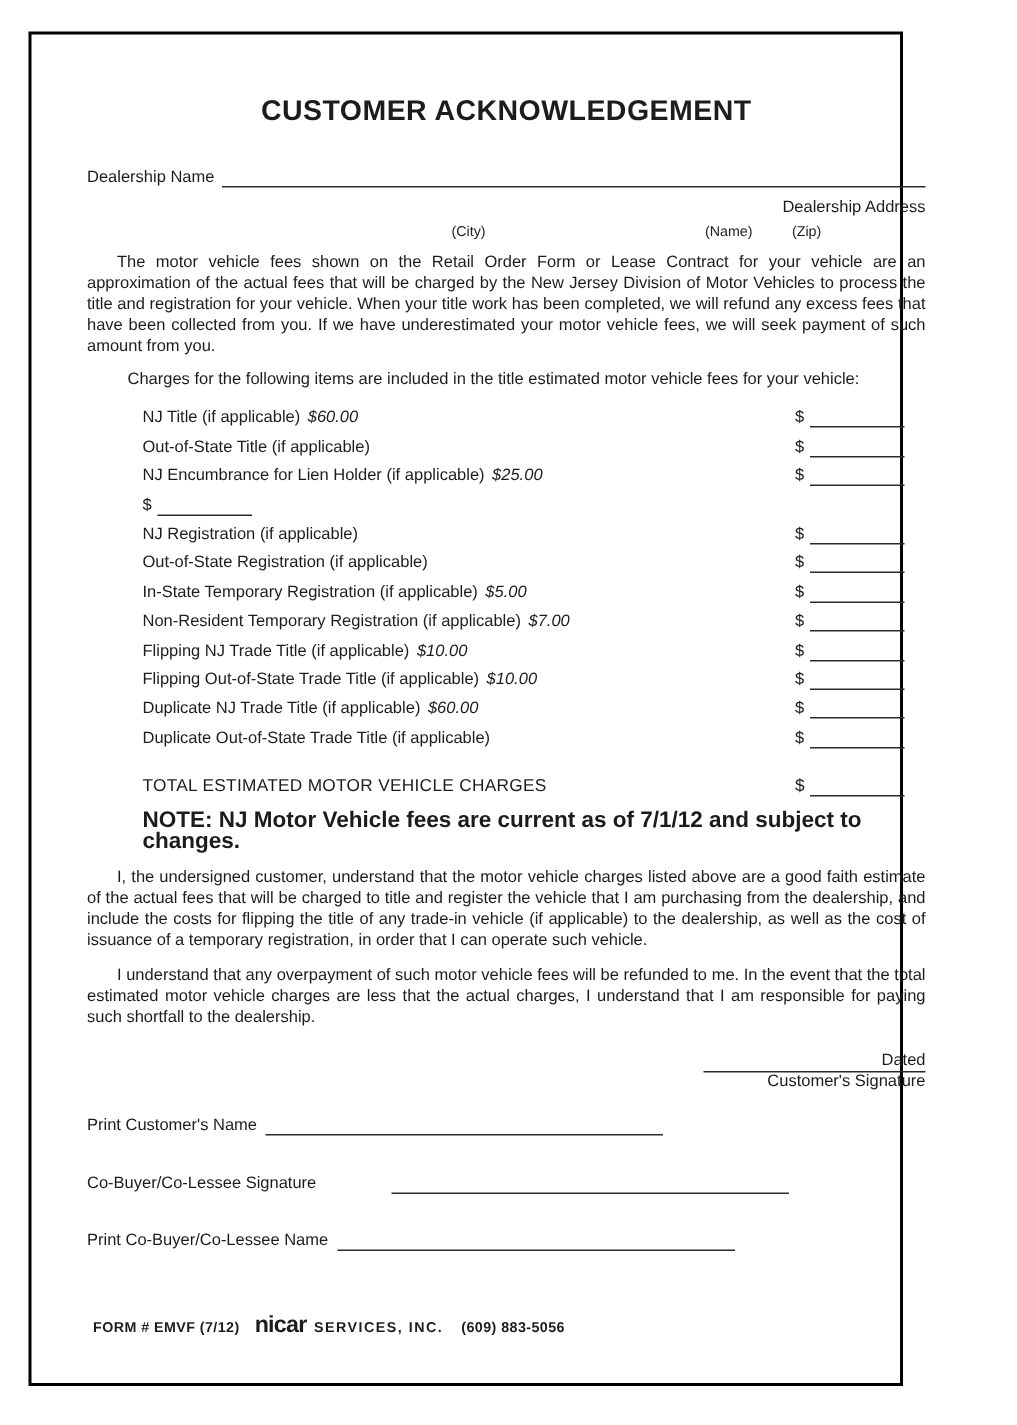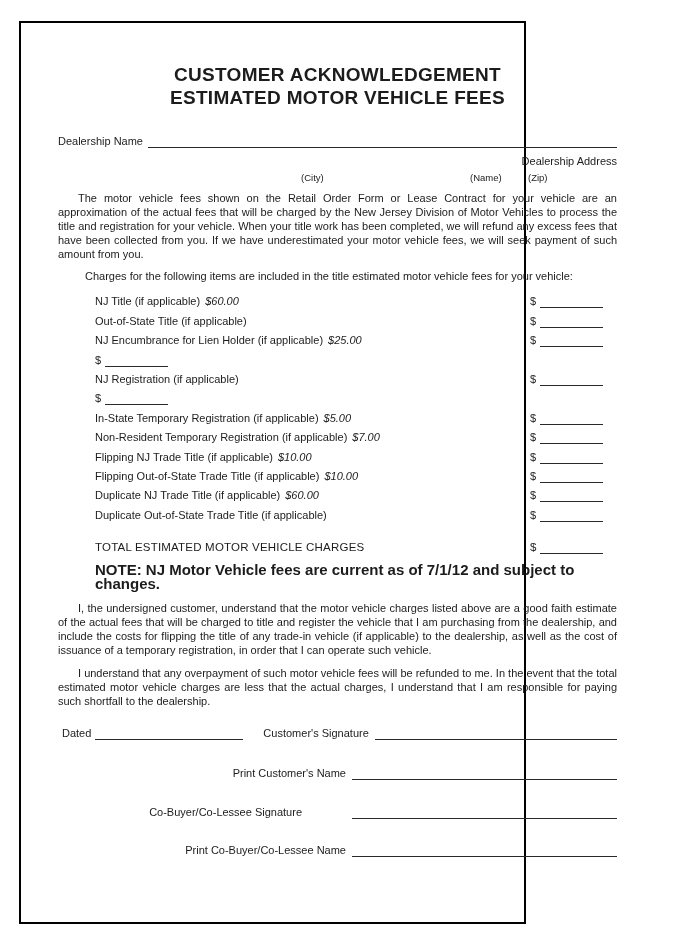--- a/index.html
+++ b/index.html
@@ -3,21 +3,21 @@
 <meta charset="utf-8">
 <style>
   html,body{margin:0;padding:0;}
   body{
     width:678px;height:950px;position:relative;overflow:hidden;
     background:#ffffff;color:#1c1c1c;
     font-family:"Liberation Sans", sans-serif;
     -webkit-font-smoothing:antialiased;
   }
   .sheet{
-    position:absolute;left:19px;top:21px;width:507px;height:903px;
+    position:absolute;left:19px;top:21px;width:583px;height:903px;
     border:2px solid #000;background:#fff;box-sizing:border-box;
   }
   .content{position:absolute;left:37px;top:0;width:559px;}
 
   .title{margin-top:40px;text-align:center;font-weight:bold;font-size:19px;
     line-height:23px;letter-spacing:0.3px;}
 
   .field-row{display:flex;align-items:flex-end;font-size:11px;height:16px;}
   .field-row .flabel{white-space:nowrap;line-height:13px;}
   .fill{border-bottom:1.5px solid #2a2a2a;height:3px;align-self:flex-end;}
@@ -44,47 +44,46 @@
   .amt .cur{line-height:13px;}
   .amt .fill{flex:1;margin-left:4px;}
 
   .total-row{margin:16px 0 0 37px;display:flex;align-items:flex-end;height:16px;
     font-size:11.5px;font-weight:normal;}
   .total-row .charge-label{letter-spacing:0.2px;}
   .note{margin:9px 0 0 37px;font-size:15px;font-weight:bold;line-height:14px;}
 
   .sig-row{display:flex;align-items:flex-end;font-size:11px;height:16px;}
   .sig-row .slabel{white-space:nowrap;line-height:13px;}
-  .sig1{margin-top:16px;}
+  .sig1{margin-top:16px;flex-direction:column;}
   .sig1 .dated-label{margin-left:4px;}
   .sig1 .dated-line{width:148px;margin-left:4px;}
   .sig1 .cust-label{margin-left:20px;}
   .sig1 .cust-line{flex:1;margin-left:6px;}
-  .sig-right{justify-content:flex-end;}
+  .sig-right{}
   .sig-right .fill{width:265px;margin-left:6px;}
   .sig2{margin-top:24px;}
   .sig3{margin-top:23px;gap:44px;}
   .sig4{margin-top:22px;}
 
   .footer{position:absolute;left:41px;top:852px;display:flex;align-items:baseline;
     white-space:nowrap;}
   .footer .form-no{font-weight:bold;font-size:9.5px;letter-spacing:0.3px;}
   .footer .logo{font-weight:bold;font-size:15.5px;letter-spacing:-0.5px;margin-left:10px;}
   .footer .company{font-size:9.5px;font-weight:bold;letter-spacing:1px;margin-left:5px;}
   .footer .phone{font-size:9.5px;font-weight:bold;margin-left:12px;letter-spacing:0.3px;}
 </style>
 </head>
 <body>
 
 <div class="sheet">
   <div class="content">
 
     <div class="title">
       <div>CUSTOMER ACKNOWLEDGEMENT</div>
-      <div>ESTIMATED MOTOR VEHICLE FEES</div>
     </div>
 
     <div class="field-row name-row">
       <span class="flabel">Dealership Name</span>
       <span class="fill"></span>
     </div>
 
     <div class="field-row addr-row">
       <span class="flabel">Dealership Address</span>
       <span class="fill"></span>
@@ -128,20 +127,21 @@
           </span>
       </div>
       <div class="charge-row">
         <span class="charge-label"><span>NJ Registration (if applicable)</span><span class="preprinted"></span></span>
         <span class="amt">
             <span class="cur">$</span>
             <span class="fill"></span>
           </span>
       </div>
       <div class="charge-row">
+        <span class="charge-label"><span>Out-of-State Registration (if applicable)</span><span class="preprinted"></span></span>
         <span class="amt">
             <span class="cur">$</span>
             <span class="fill"></span>
           </span>
       </div>
       <div class="charge-row">
         <span class="charge-label"><span>In-State Temporary Registration (if applicable)</span><span class="preprinted">$5.00</span></span>
         <span class="amt">
             <span class="cur">$</span>
             <span class="fill"></span>
@@ -215,13 +215,19 @@
       <span class="fill"></span>
     </div>
 
     <div class="sig-row sig-right sig4">
       <span class="slabel">Print Co-Buyer/Co-Lessee Name</span>
       <span class="fill"></span>
     </div>
 
   </div>
 
+  <div class="footer">
+    <span class="form-no">FORM # EMVF (7/12)</span>
+    <span class="logo">nicar</span>
+    <span class="company">SERVICES, INC.</span>
+    <span class="phone">(609) 883-5056</span>
+  </div>
 </div>
 
 </body></html>

